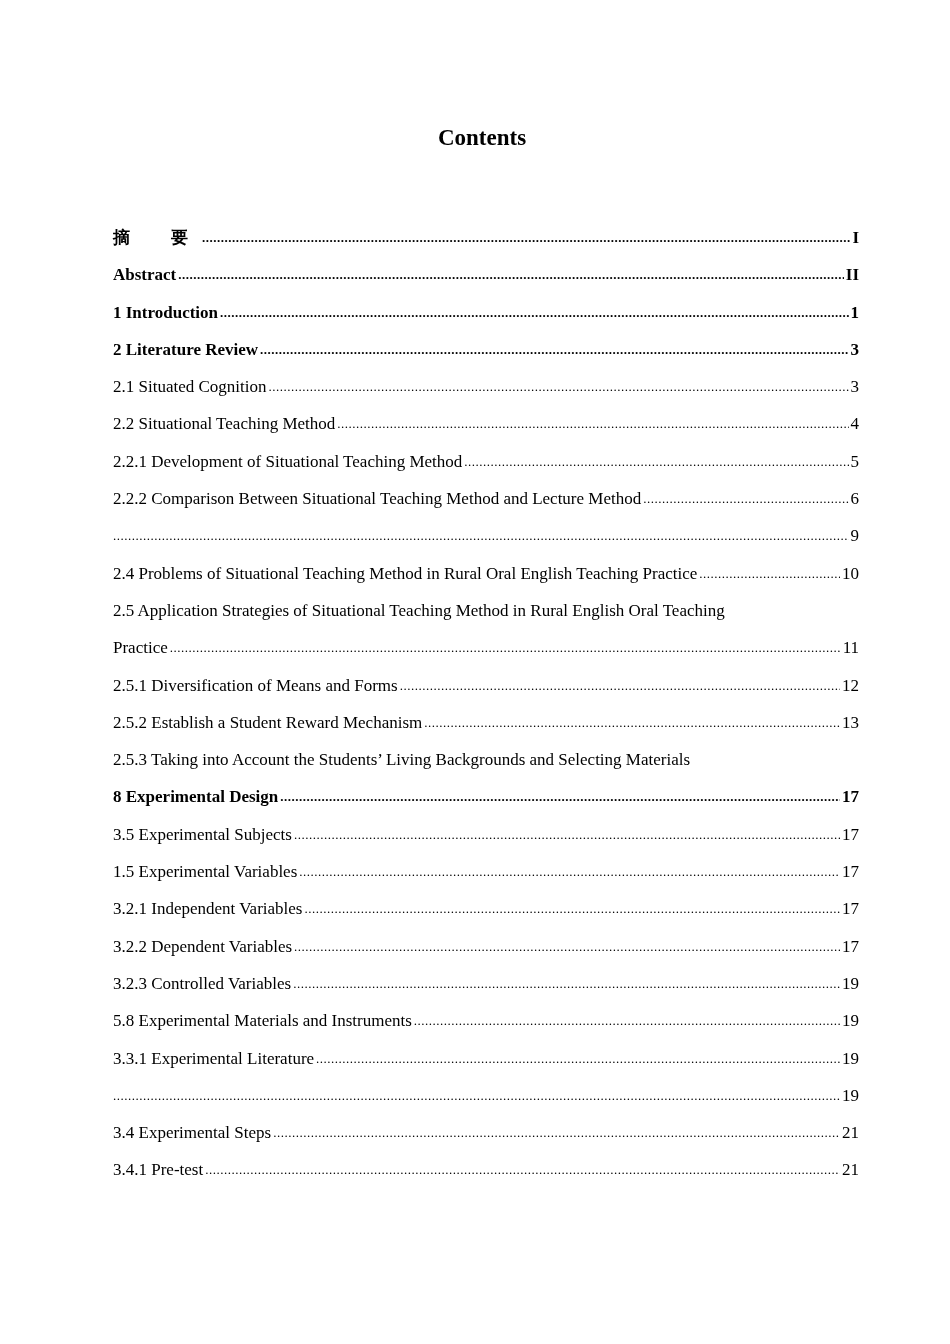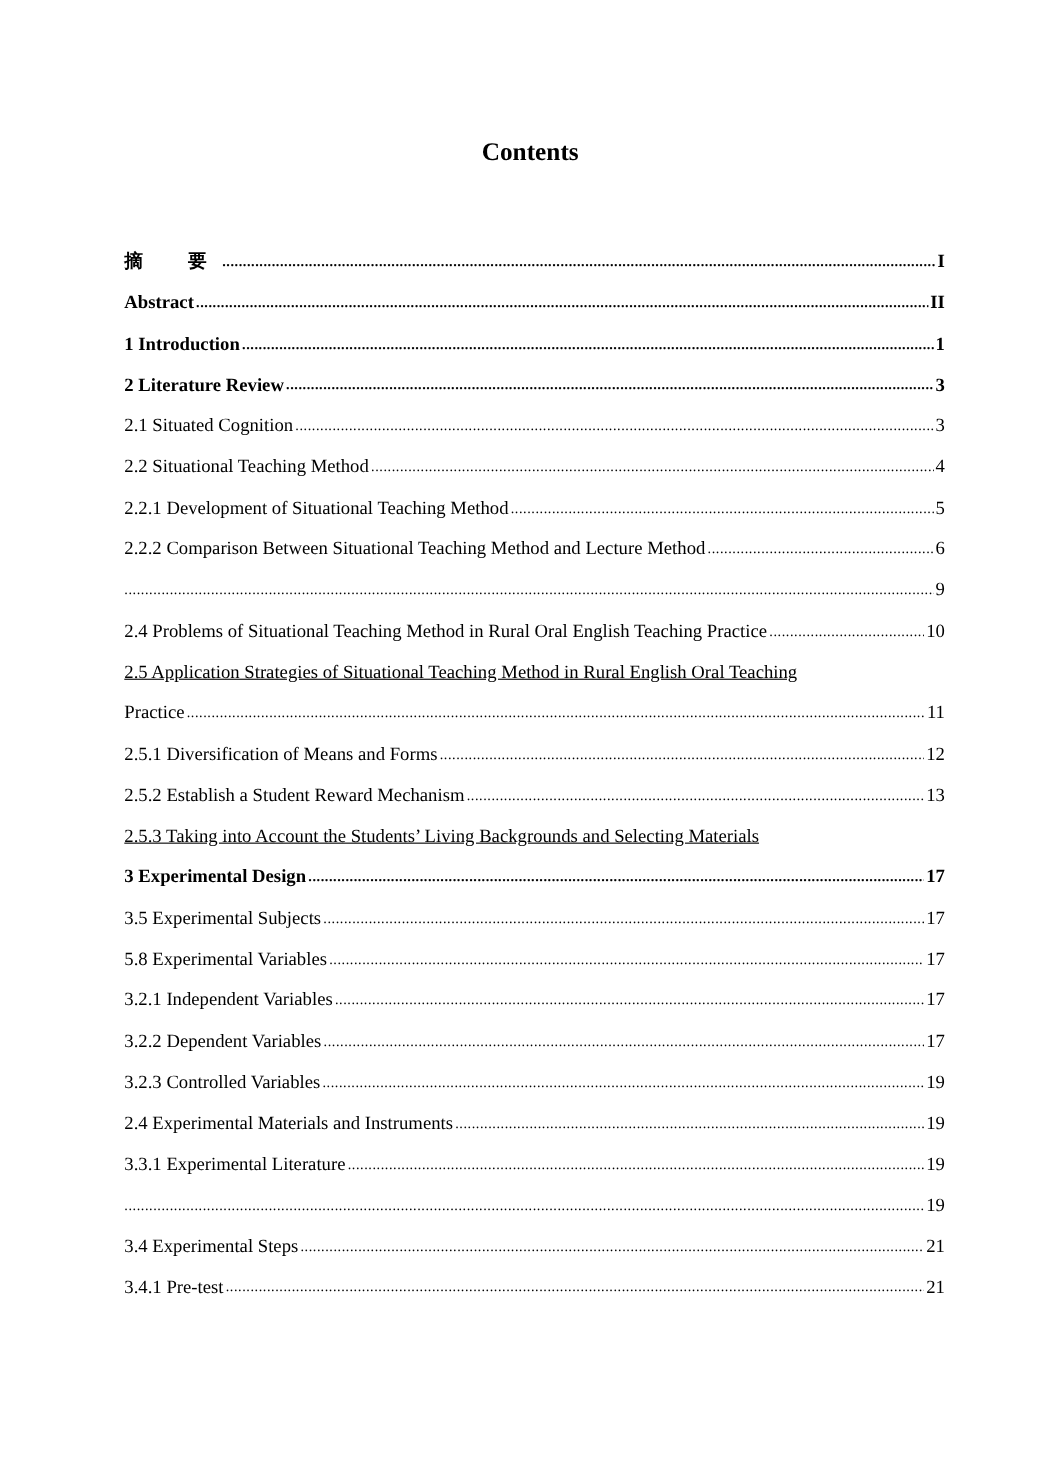--- a/index.html
+++ b/index.html
@@ -42,21 +42,20 @@
   }
   .toc-item.bold { font-weight: bold; }
   .toc-line {
     display: flex;
     align-items: flex-start;
     white-space: nowrap;
   }
   .toc-first-line {
     white-space: nowrap;
     display: block;
-    text-decoration: underline;
   }
   .toc-text {
     flex: 0 0 auto;
     padding-right: 2px;
   }
   .toc-leader {
     flex: 1 1 auto;
     overflow: hidden;
     white-space: nowrap;
     letter-spacing: 0.5px;
@@ -170,35 +169,35 @@
         <span class="toc-text">2.5.2 Establish a Student Reward Mechanism</span>
         <span class="toc-leader"></span>
         <span class="toc-page">13</span>
       </div>
   </li>
   <li class="toc-item">
     <span class="toc-first-line">2.5.3 Taking into Account the Students’ Living Backgrounds and Selecting Materials</span>
   </li>
   <li class="toc-item bold">
     <div class="toc-line">
-        <span class="toc-text">3 Experimental Design</span>
+        <span class="toc-text">8 Experimental Design</span>
         <span class="toc-leader"></span>
         <span class="toc-page">17</span>
       </div>
   </li>
   <li class="toc-item">
     <div class="toc-line">
         <span class="toc-text">3.5 Experimental Subjects</span>
         <span class="toc-leader"></span>
         <span class="toc-page">17</span>
       </div>
   </li>
   <li class="toc-item">
     <div class="toc-line">
-        <span class="toc-text">5.8 Experimental Variables</span>
+        <span class="toc-text">1.5 Experimental Variables</span>
         <span class="toc-leader"></span>
         <span class="toc-page">17</span>
       </div>
   </li>
   <li class="toc-item">
     <div class="toc-line">
         <span class="toc-text">3.2.1 Independent Variables</span>
         <span class="toc-leader"></span>
         <span class="toc-page">17</span>
       </div>
@@ -212,21 +211,21 @@
   </li>
   <li class="toc-item">
     <div class="toc-line">
         <span class="toc-text">3.2.3 Controlled Variables</span>
         <span class="toc-leader"></span>
         <span class="toc-page">19</span>
       </div>
   </li>
   <li class="toc-item">
     <div class="toc-line">
-        <span class="toc-text">2.4 Experimental Materials and Instruments</span>
+        <span class="toc-text">5.8 Experimental Materials and Instruments</span>
         <span class="toc-leader"></span>
         <span class="toc-page">19</span>
       </div>
   </li>
   <li class="toc-item">
     <div class="toc-line">
         <span class="toc-text">3.3.1 Experimental Literature</span>
         <span class="toc-leader"></span>
         <span class="toc-page">19</span>
       </div>

